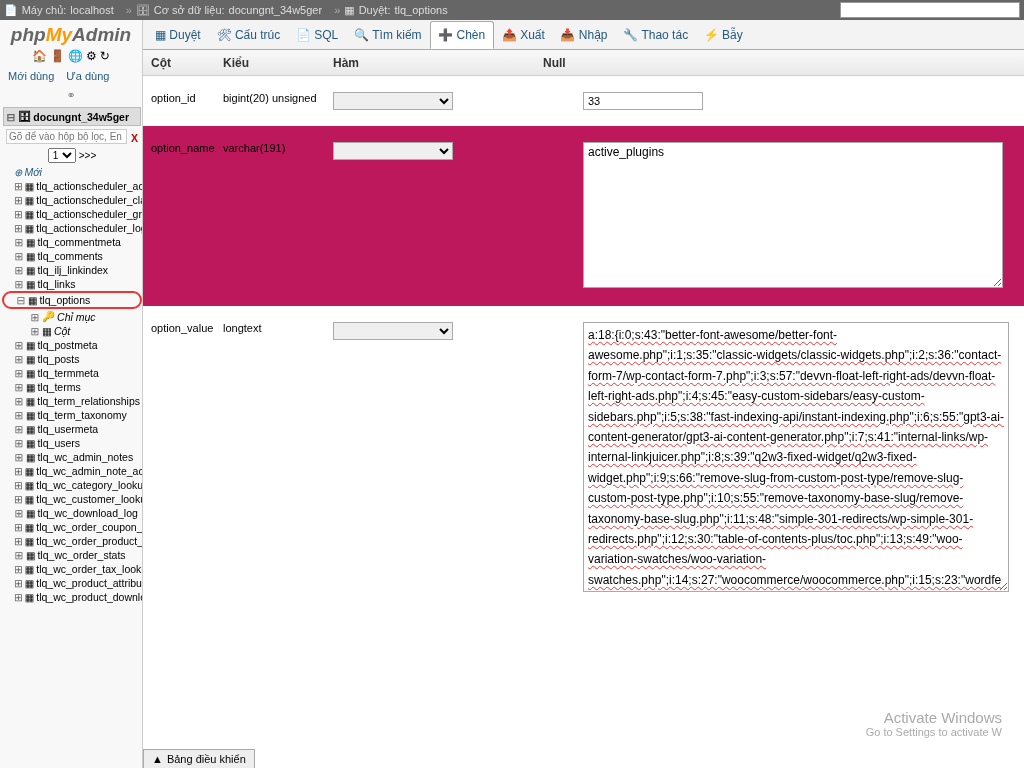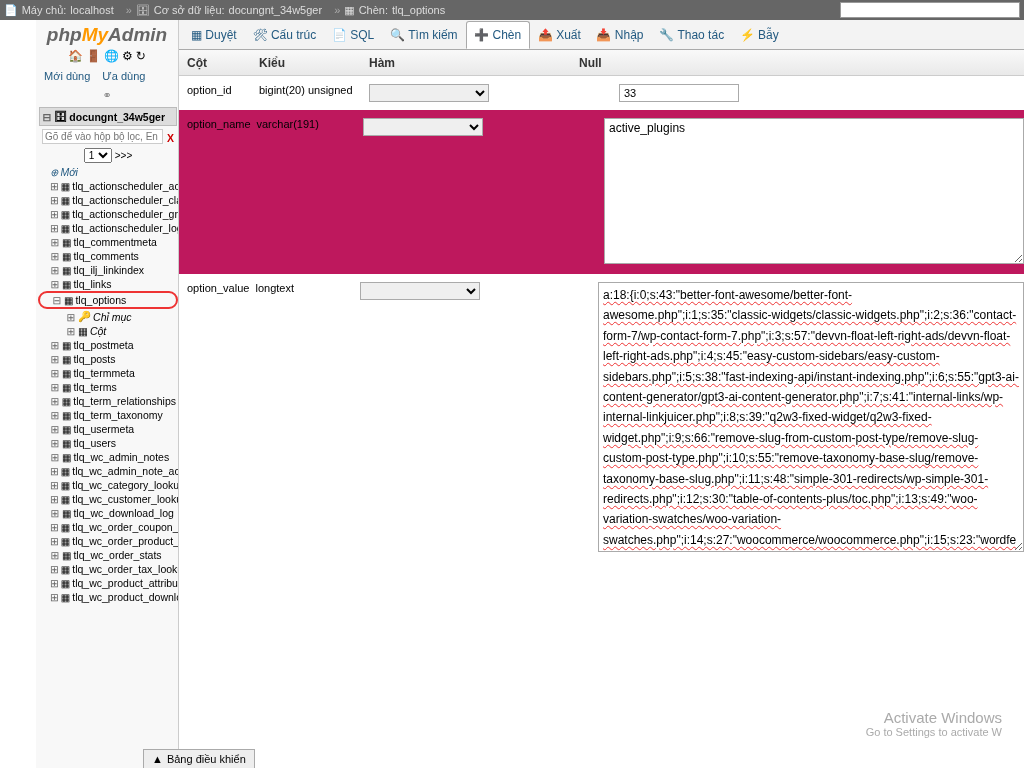--- a/index.html
+++ b/index.html
@@ -17,21 +17,21 @@
 .icon-row span { cursor: pointer; }
 
 .sub-tabs { display: flex; font-size: 11px; padding: 3px 2px; color: #235a81; }
 .sub-tabs div { padding: 2px 6px; cursor: pointer; }
 
 .nav-tabs { background: #f3f3f3; border-bottom: 1px solid #aaa; height: 30px; display: flex; align-items: center; padding: 0 4px; }
 .nav-tab { display: flex; align-items: center; gap: 3px; padding: 6px 8px; color: #235a81; cursor: pointer; font-size: 12px; }
 .nav-tab.active { background: #fff; border: 1px solid #aaa; border-bottom: 1px solid #fff; margin-bottom: -1px; border-radius: 3px 3px 0 0; color: #235a81; }
 
 .layout { display: flex; height: calc(768px - 20px); }
-.sidebar { width: 143px; border-right: 1px solid #ccc; background: #f8f8f8; display: flex; flex-direction: column; margin-left: 36px; }
+.sidebar { width: 143px; border-right: 1px solid #ccc; background: #f8f8f8; display: flex; flex-direction: column; }
 .chain { text-align: center; padding: 2px 0; color: #888; }
 .filter-row { display: flex; align-items: flex-end; padding: 2px 4px; }
 .filter-row input { flex: 1; min-width: 0; font-size: 10px; padding: 1px 2px; border: 1px solid #ccc; }
 .filter-row .x { color: #c00; margin-left: 4px; cursor: pointer; font-weight: bold; }
 .pager-row { display: flex; justify-content: center; gap: 3px; padding: 2px 0; font-size: 10px; align-items: center; }
 .pager-row select { font-size: 10px; }
 
 .tree { flex: 1; overflow-y: auto; overflow-x: hidden; font-size: 10.5px; padding: 2px 0 2px 2px; }
 .tree-item { display: flex; align-items: center; gap: 2px; padding: 1px 2px; cursor: pointer; white-space: nowrap; }
 .tree-item.db { background: #ddd; font-weight: bold; border: 1px solid #bbb; margin: 1px; padding: 2px; }
@@ -44,21 +44,21 @@
 
 .main { flex: 1; display: flex; flex-direction: column; overflow: hidden; }
 .headers { display: flex; background: linear-gradient(#f9f9f9,#e9e9e9); border-bottom: 1px solid #ccc; height: 26px; align-items: center; font-weight: bold; font-size: 12px; color: #333; }
 .col-c { width: 80px; padding-left: 8px; }
 .col-k { width: 110px; }
 .col-h { width: 210px; }
 .col-n { width: 40px; }
 .col-g { flex: 1; }
 
 .form-body { flex: 1; overflow-y: auto; }
-.row { display: flex; border-bottom: 0; padding: 8px 0; align-items: flex-start; justify-content: flex-end; }
+.row { display: flex; border-bottom: 0; padding: 16px 0; align-items: flex-start; justify-content: flex-end; }
 .row.odd { background: #be185d; }
 .row.tall { min-height: 130px; }
 .row .c { padding-left: 8px; }
 .row input[type=text] { border: 1px solid #aaa; padding: 2px 4px; font-size: 11px; }
 .row select { border: 1px solid #aaa; padding: 1px; font-size: 11px; width: 120px; }
 .row textarea { border: 1px solid #aaa; padding: 2px 4px; font-size: 12px; font-family: sans-serif; width: 420px; resize: both; }
 .row textarea.big { height: 146px; }
 .row textarea.huge { height: 270px; width: 426px; line-height: 1.7; text-decoration-line: underline; text-decoration-style: wavy; text-decoration-color: #e33; text-decoration-thickness: 1px; text-underline-offset: 2px; }
 
 .console-tab { position: absolute; bottom: 0; left: 143px; background: #eee; border: 1px solid #aaa; border-bottom: none; padding: 3px 8px; font-size: 11px; cursor: pointer; display: flex; align-items: center; gap: 4px; }
@@ -66,21 +66,21 @@
 .watermark .sub { font-size: 11px; }
 </style>
 </head>
 <body>
 
 <div class="top-bar">
   <span class="crumb">📄 <span>Máy chủ:</span> <span>localhost</span></span>
   <span class="arrow">»</span>
   <span class="crumb">🗄 <span>Cơ sở dữ liệu:</span> <span>docungnt_34w5ger</span></span>
   <span class="arrow">»</span>
-  <span class="crumb">▦ <span>Chèn:</span> <span>tlq_options</span></span>
+  <span class="crumb">▦ <span>Duyệt:</span> <span>tlq_options</span></span>
   <div class="search"></div>
 </div>
 
 <div class="layout">
   <div class="sidebar">
     <div class="logo-area">
       <div class="logo"><span class="p">php</span><span class="m">My</span><span class="p">Admin</span></div>
       <div class="icon-row">
         <span>🏠</span>
         <span>🚪</span>

